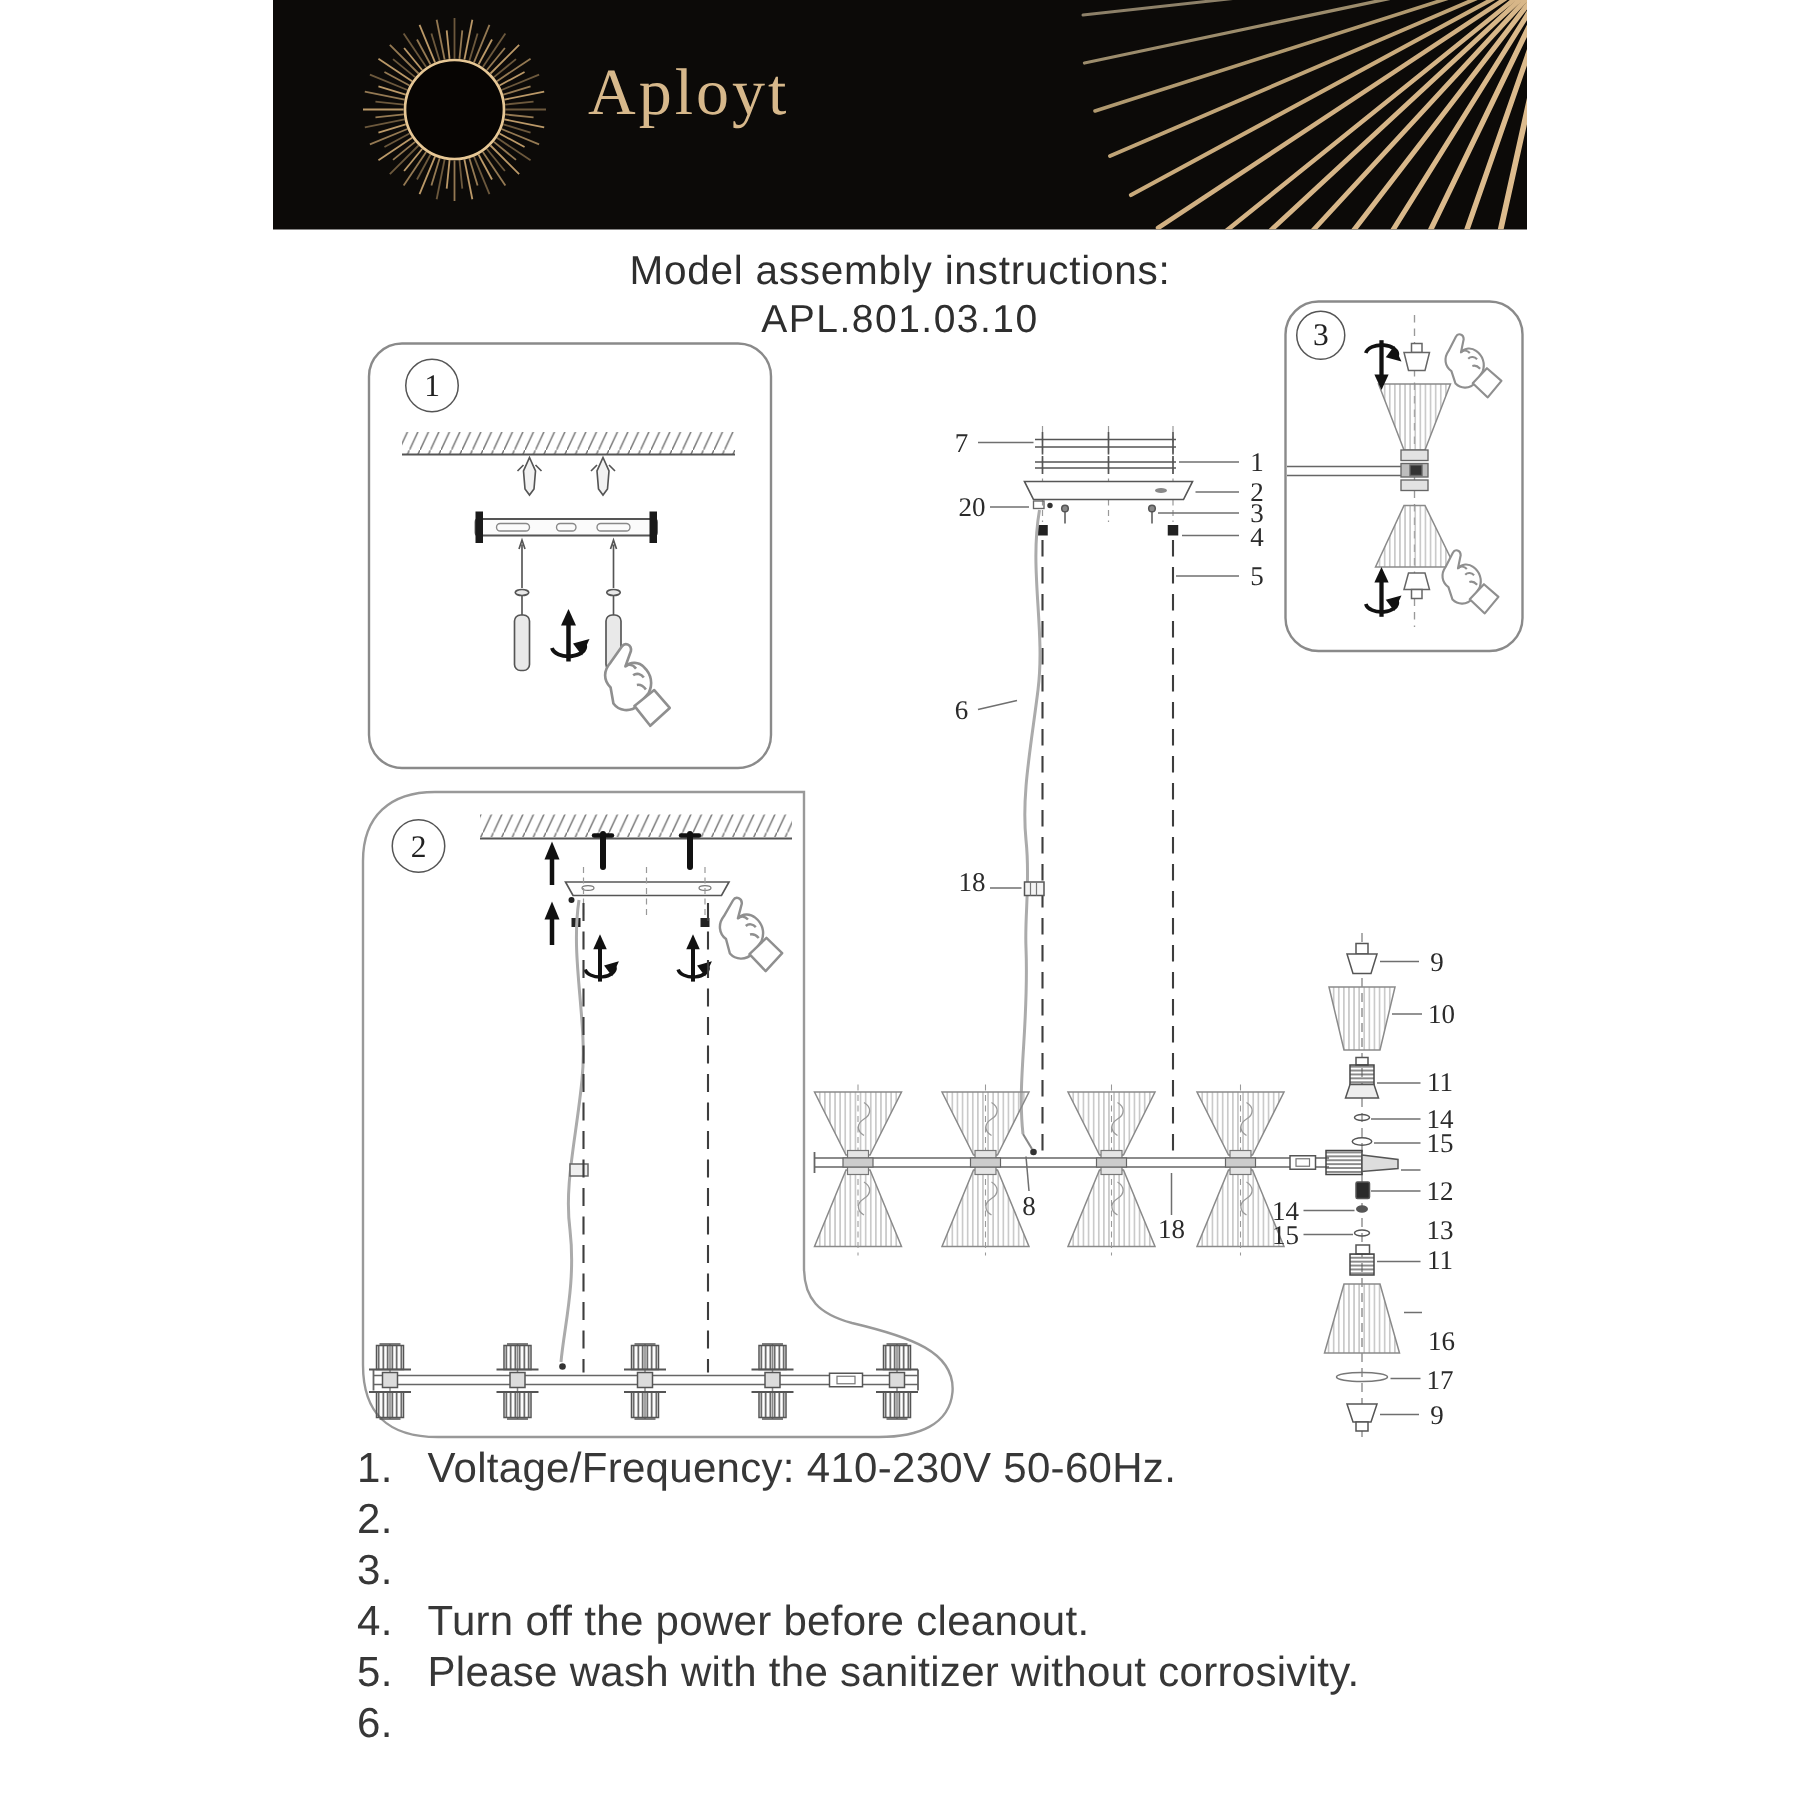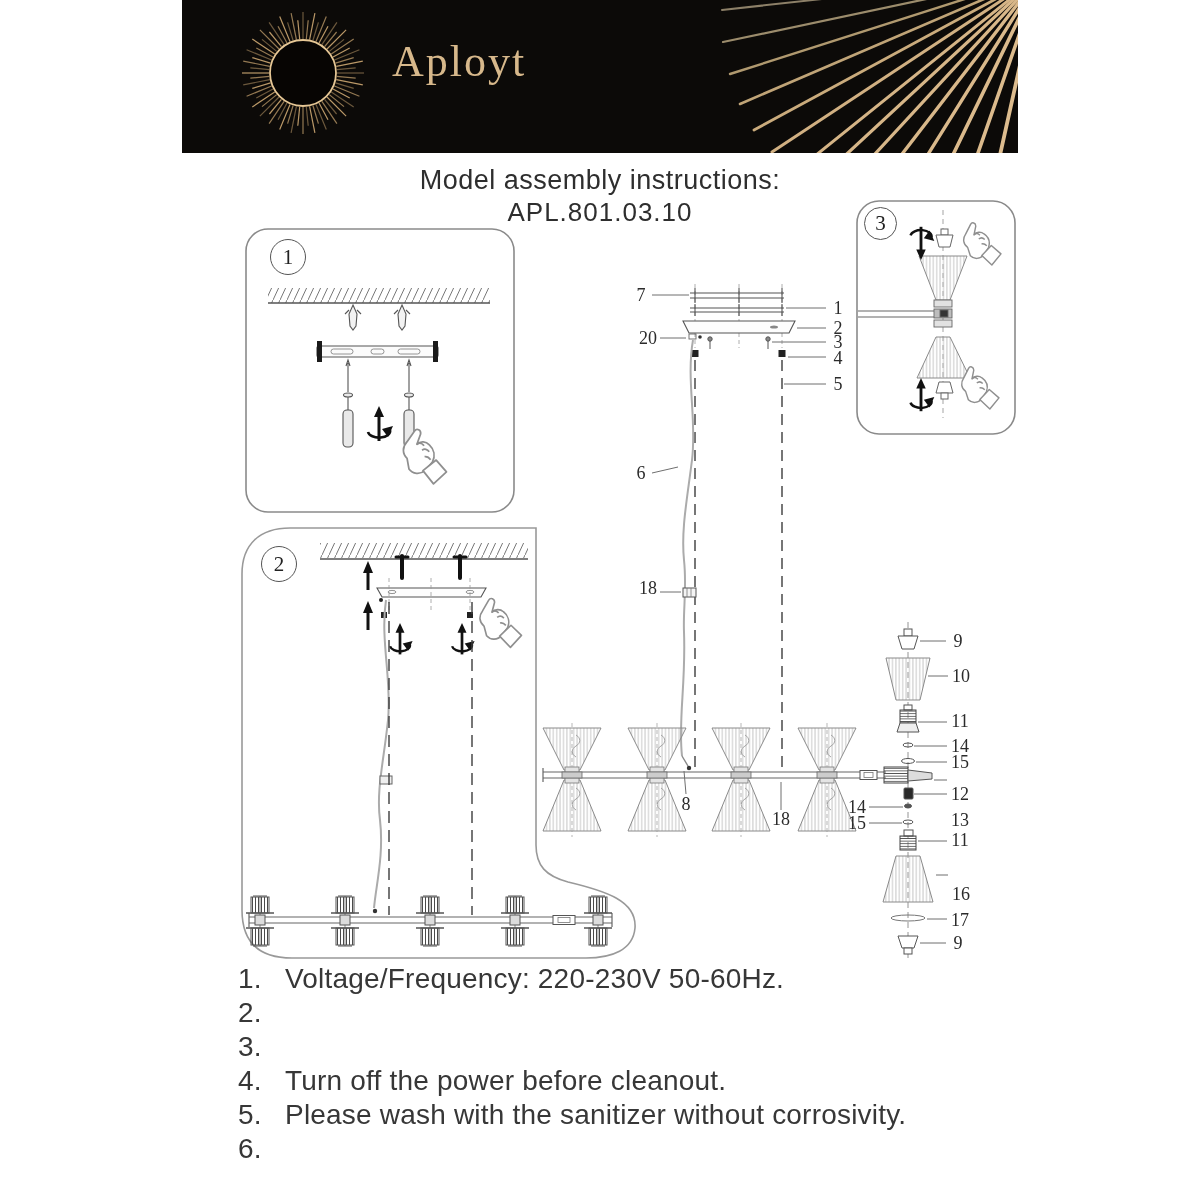--- a/index.html
+++ b/index.html
@@ -449,21 +449,21 @@
   <span class="plabel" style="left:857px;top:807px;">14</span>
   <span class="plabel" style="left:857px;top:823px;">15</span>
   <span class="plabel" style="left:960px;top:840px;">11</span>
   <span class="plabel" style="left:961px;top:875px;margin-top:19px;">16</span>
   <span class="plabel" style="left:960px;top:920px;">17</span>
   <span class="plabel" style="left:958px;top:943px;">9</span>
 
   <div class="instr">
     <div class="row">
       <span class="num">1.</span>
-      <span>Voltage/Frequency: 220-230V 50-60Hz.</span>
+      <span>Voltage/Frequency: 410-230V 50-60Hz.</span>
     </div>
     <div class="row">
       <span class="num">2.</span>
     </div>
     <div class="row">
       <span class="num">3.</span>
     </div>
     <div class="row">
       <span class="num">4.</span>
       <span>Turn off the power before cleanout.</span>

